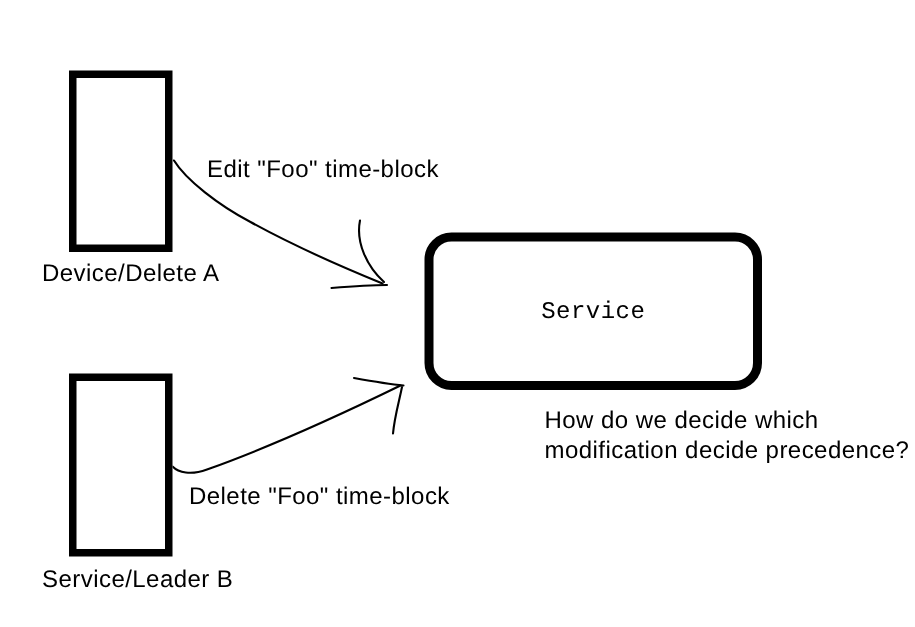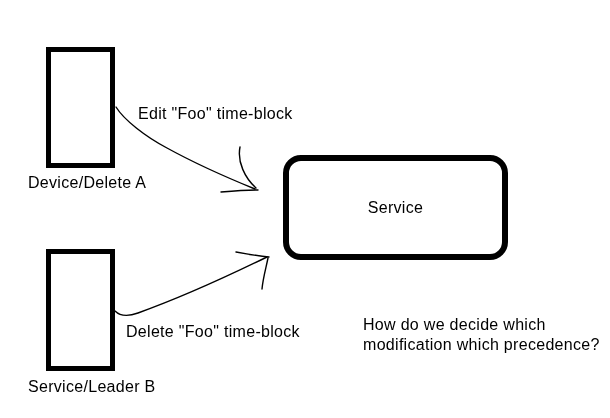--- a/index.html
+++ b/index.html
@@ -47,33 +47,33 @@
   }
   .txt {
     position: absolute;
     font-size: 16px;
     letter-spacing: 0.3px;
     white-space: nowrap;
   }
   .service-label {
     font-size: 16px;
     letter-spacing: 0.3px;
+    font-family: Liberation Mono, monospace;
   }
   .label-a { left: 28px; top: 174px; }
   .label-b { left: 28px; top: 378px; }
   .edge-label-edit { left: 138px; top: 105px; }
   .edge-label-delete { left: 126px; top: 323px; }
   .annotation {
     position: absolute;
     left: 363px; top: 271px;
     font-size: 16px;
     letter-spacing: 0.3px;
     line-height: 20px;
     white-space: nowrap;
-    margin-top: 44px;
   }
 </style>
 </head>
 <body>
 
 <div class="canvas">
 
   <svg class="arrows-layer" width="610" height="418" viewBox="0 0 610 418" aria-hidden="true">
 
     <path d="M116,107 C124,120 146,137 167,148 C196,164 228,178 255,189" stroke="#000000"></path>
@@ -93,16 +93,16 @@
 
   <div class="service-node">
     <span class="service-label">Service</span>
   </div>
 
   <div class="txt edge-label-edit">Edit "Foo" time-block</div>
   <div class="txt edge-label-delete">Delete "Foo" time-block</div>
 
   <div class="annotation">
     <div>How do we decide which</div>
-    <div>modification which precedence?</div>
+    <div>modification decide precedence?</div>
   </div>
 
 </div>
 
 </body></html>

